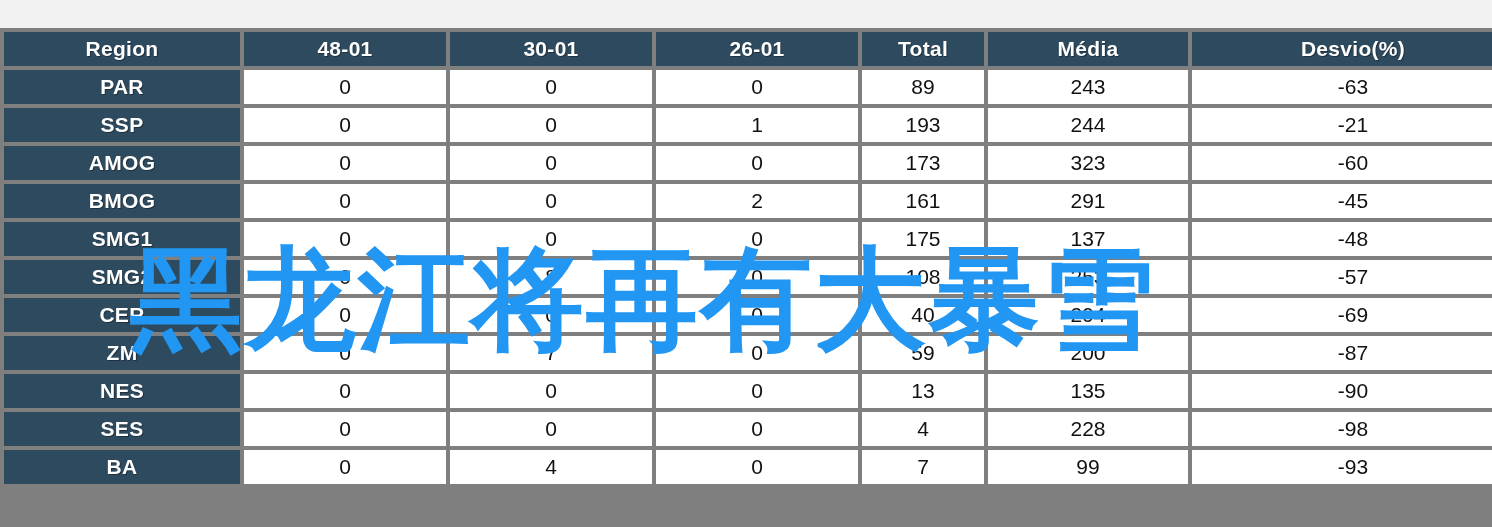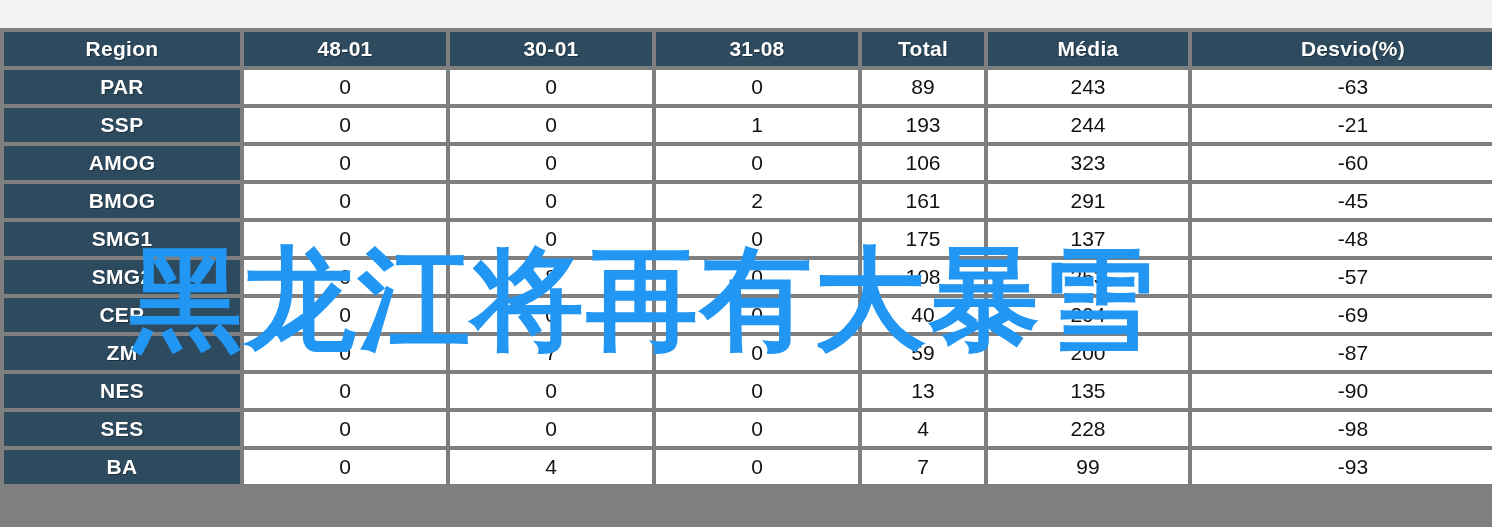--- a/index.html
+++ b/index.html
@@ -117,21 +117,21 @@
         <col class="c-day">
       <col class="c-total">
         <col class="c-media">
         <col class="c-desvio">
     </colgroup>
     <thead>
       <tr>
         <th>Region</th>
         <th>48-01</th>
         <th>30-01</th>
-        <th>31-08</th>
+        <th>26-01</th>
         <th>Total</th>
         <th>Média</th>
         <th>Desvio(%)</th>
       </tr>
     </thead>
     <tbody>
       <tr>
         <td class="regioncell">PAR</td>
         <td class="datacell">0</td>
         <td class="datacell">0</td>
@@ -147,21 +147,21 @@
         <td class="datacell">1</td>
         <td class="datacell">193</td>
         <td class="datacell">244</td>
         <td class="datacell">-21</td>
       </tr>
       <tr>
         <td class="regioncell">AMOG</td>
         <td class="datacell">0</td>
         <td class="datacell">0</td>
         <td class="datacell">0</td>
-        <td class="datacell">106</td>
+        <td class="datacell">173</td>
         <td class="datacell">323</td>
         <td class="datacell">-60</td>
       </tr>
       <tr>
         <td class="regioncell">BMOG</td>
         <td class="datacell">0</td>
         <td class="datacell">0</td>
         <td class="datacell">2</td>
         <td class="datacell">161</td>
         <td class="datacell">291</td>

